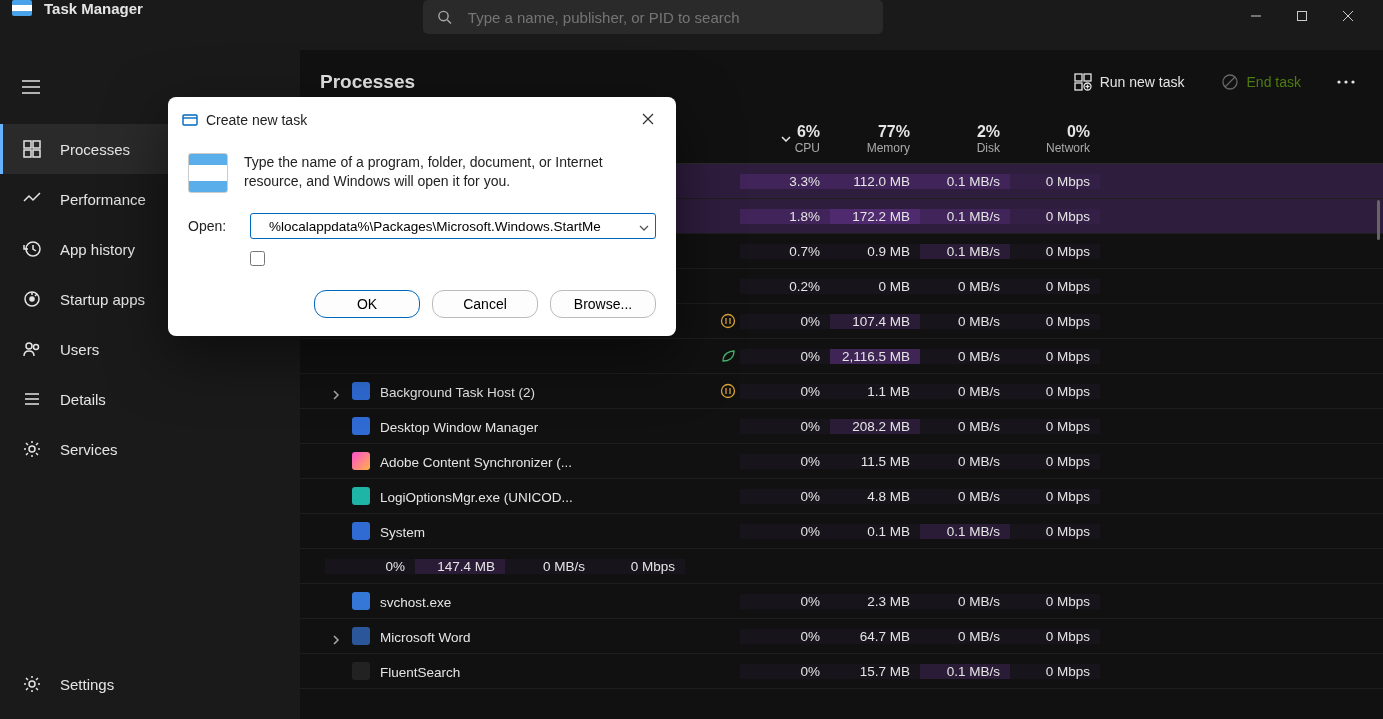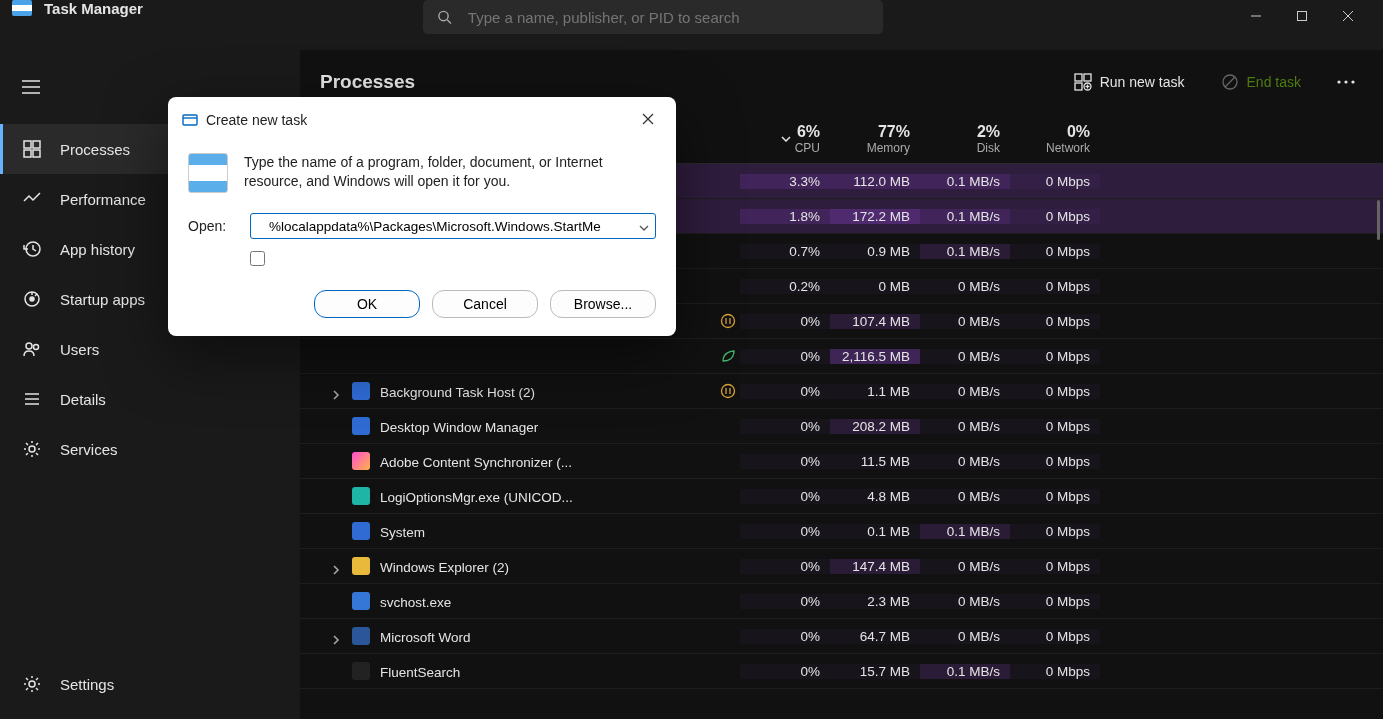--- a/index.html
+++ b/index.html
@@ -463,29 +463,20 @@
       <div class="pico" style="background:#2f6bd3"></div>
       <span>System</span>
     </div>
     <div class="badge-cell"></div>
     <div class="metric heat0">0%</div>
     <div class="metric heat0">0.1 MB</div>
     <div class="metric heat1">0.1 MB/s</div>
     <div class="metric heat0">0 Mbps</div>
   </div>
         <div class="row">
-    <div class="name-cell">
-      <span class="chevron">
-              <svg width="8" height="10" viewBox="0 0 8 10" fill="none" stroke="#aaa" stroke-width="1.5">
-                <polyline points="2,1 6,5 2,9"></polyline>
-              </svg>
-            </span>
-      <div class="pico" style="background:#e8b93a"></div>
-      <span>Windows Explorer (2)</span>
-    </div>
     <div class="badge-cell"></div>
     <div class="metric heat0">0%</div>
     <div class="metric heat1">147.4 MB</div>
     <div class="metric heat0">0 MB/s</div>
     <div class="metric heat0">0 Mbps</div>
   </div>
         <div class="row">
     <div class="name-cell">
       <span class="chevron"></span>
       <div class="pico" style="background:#3477d6"></div>

